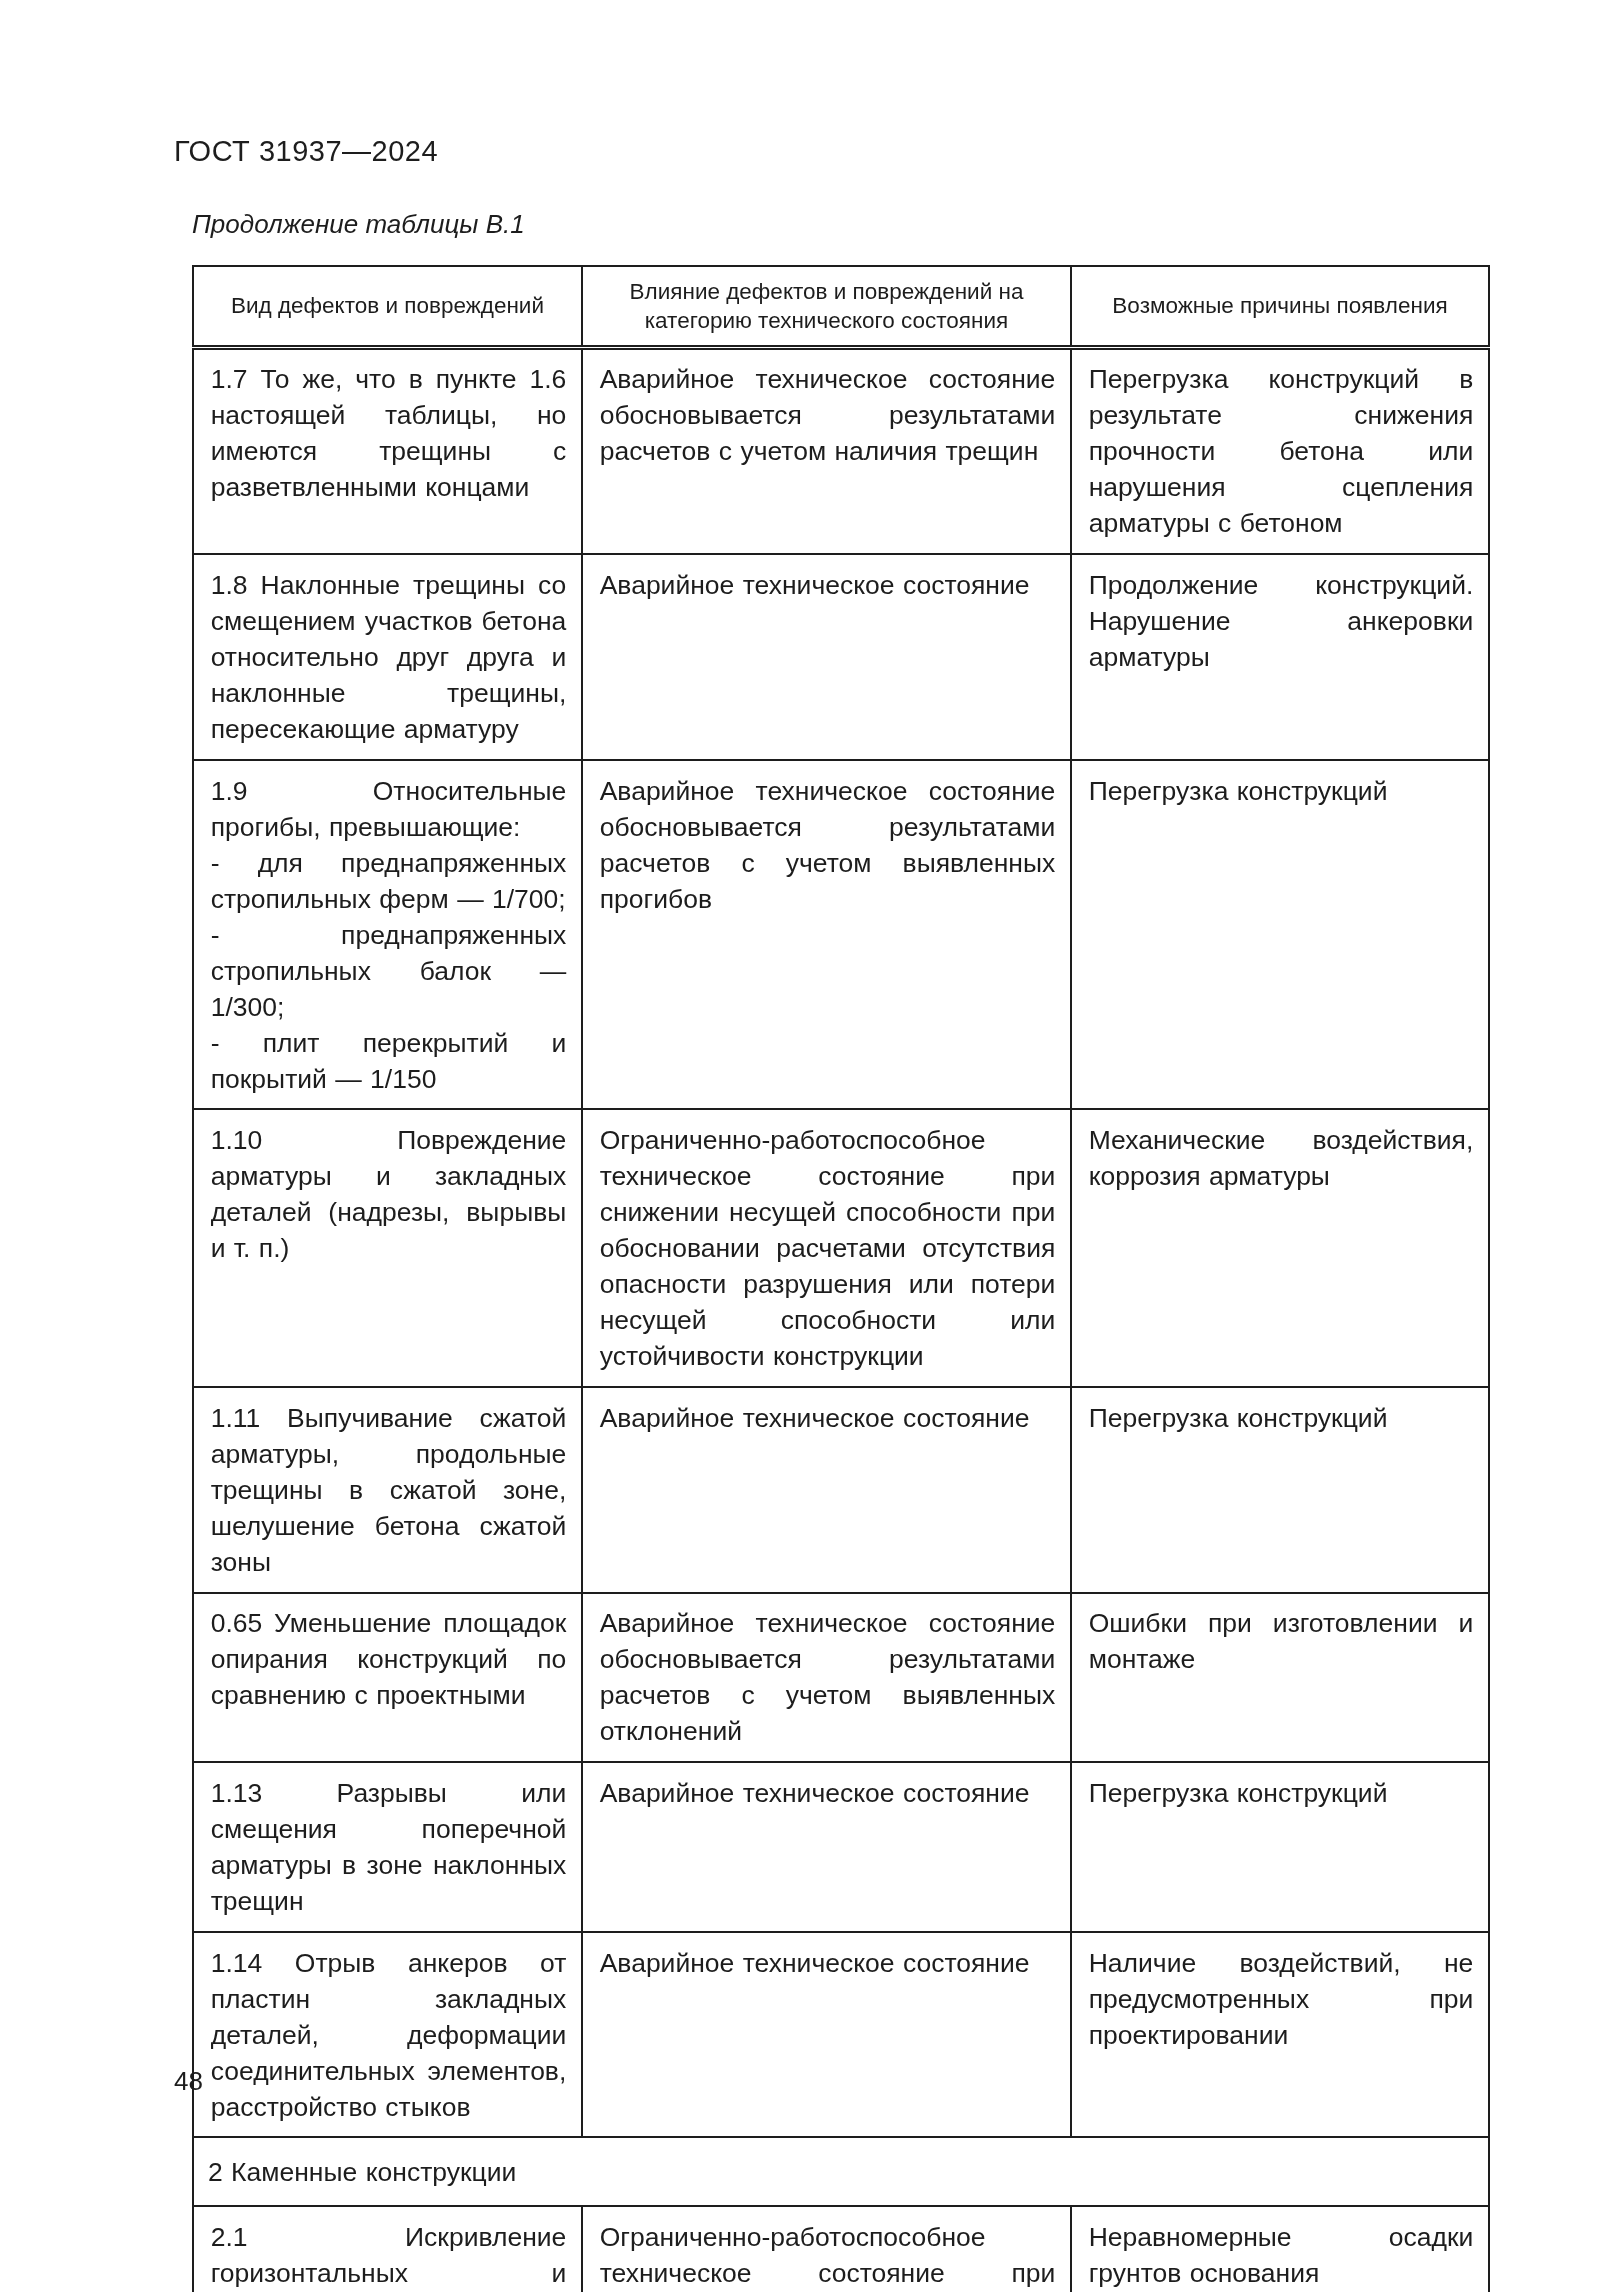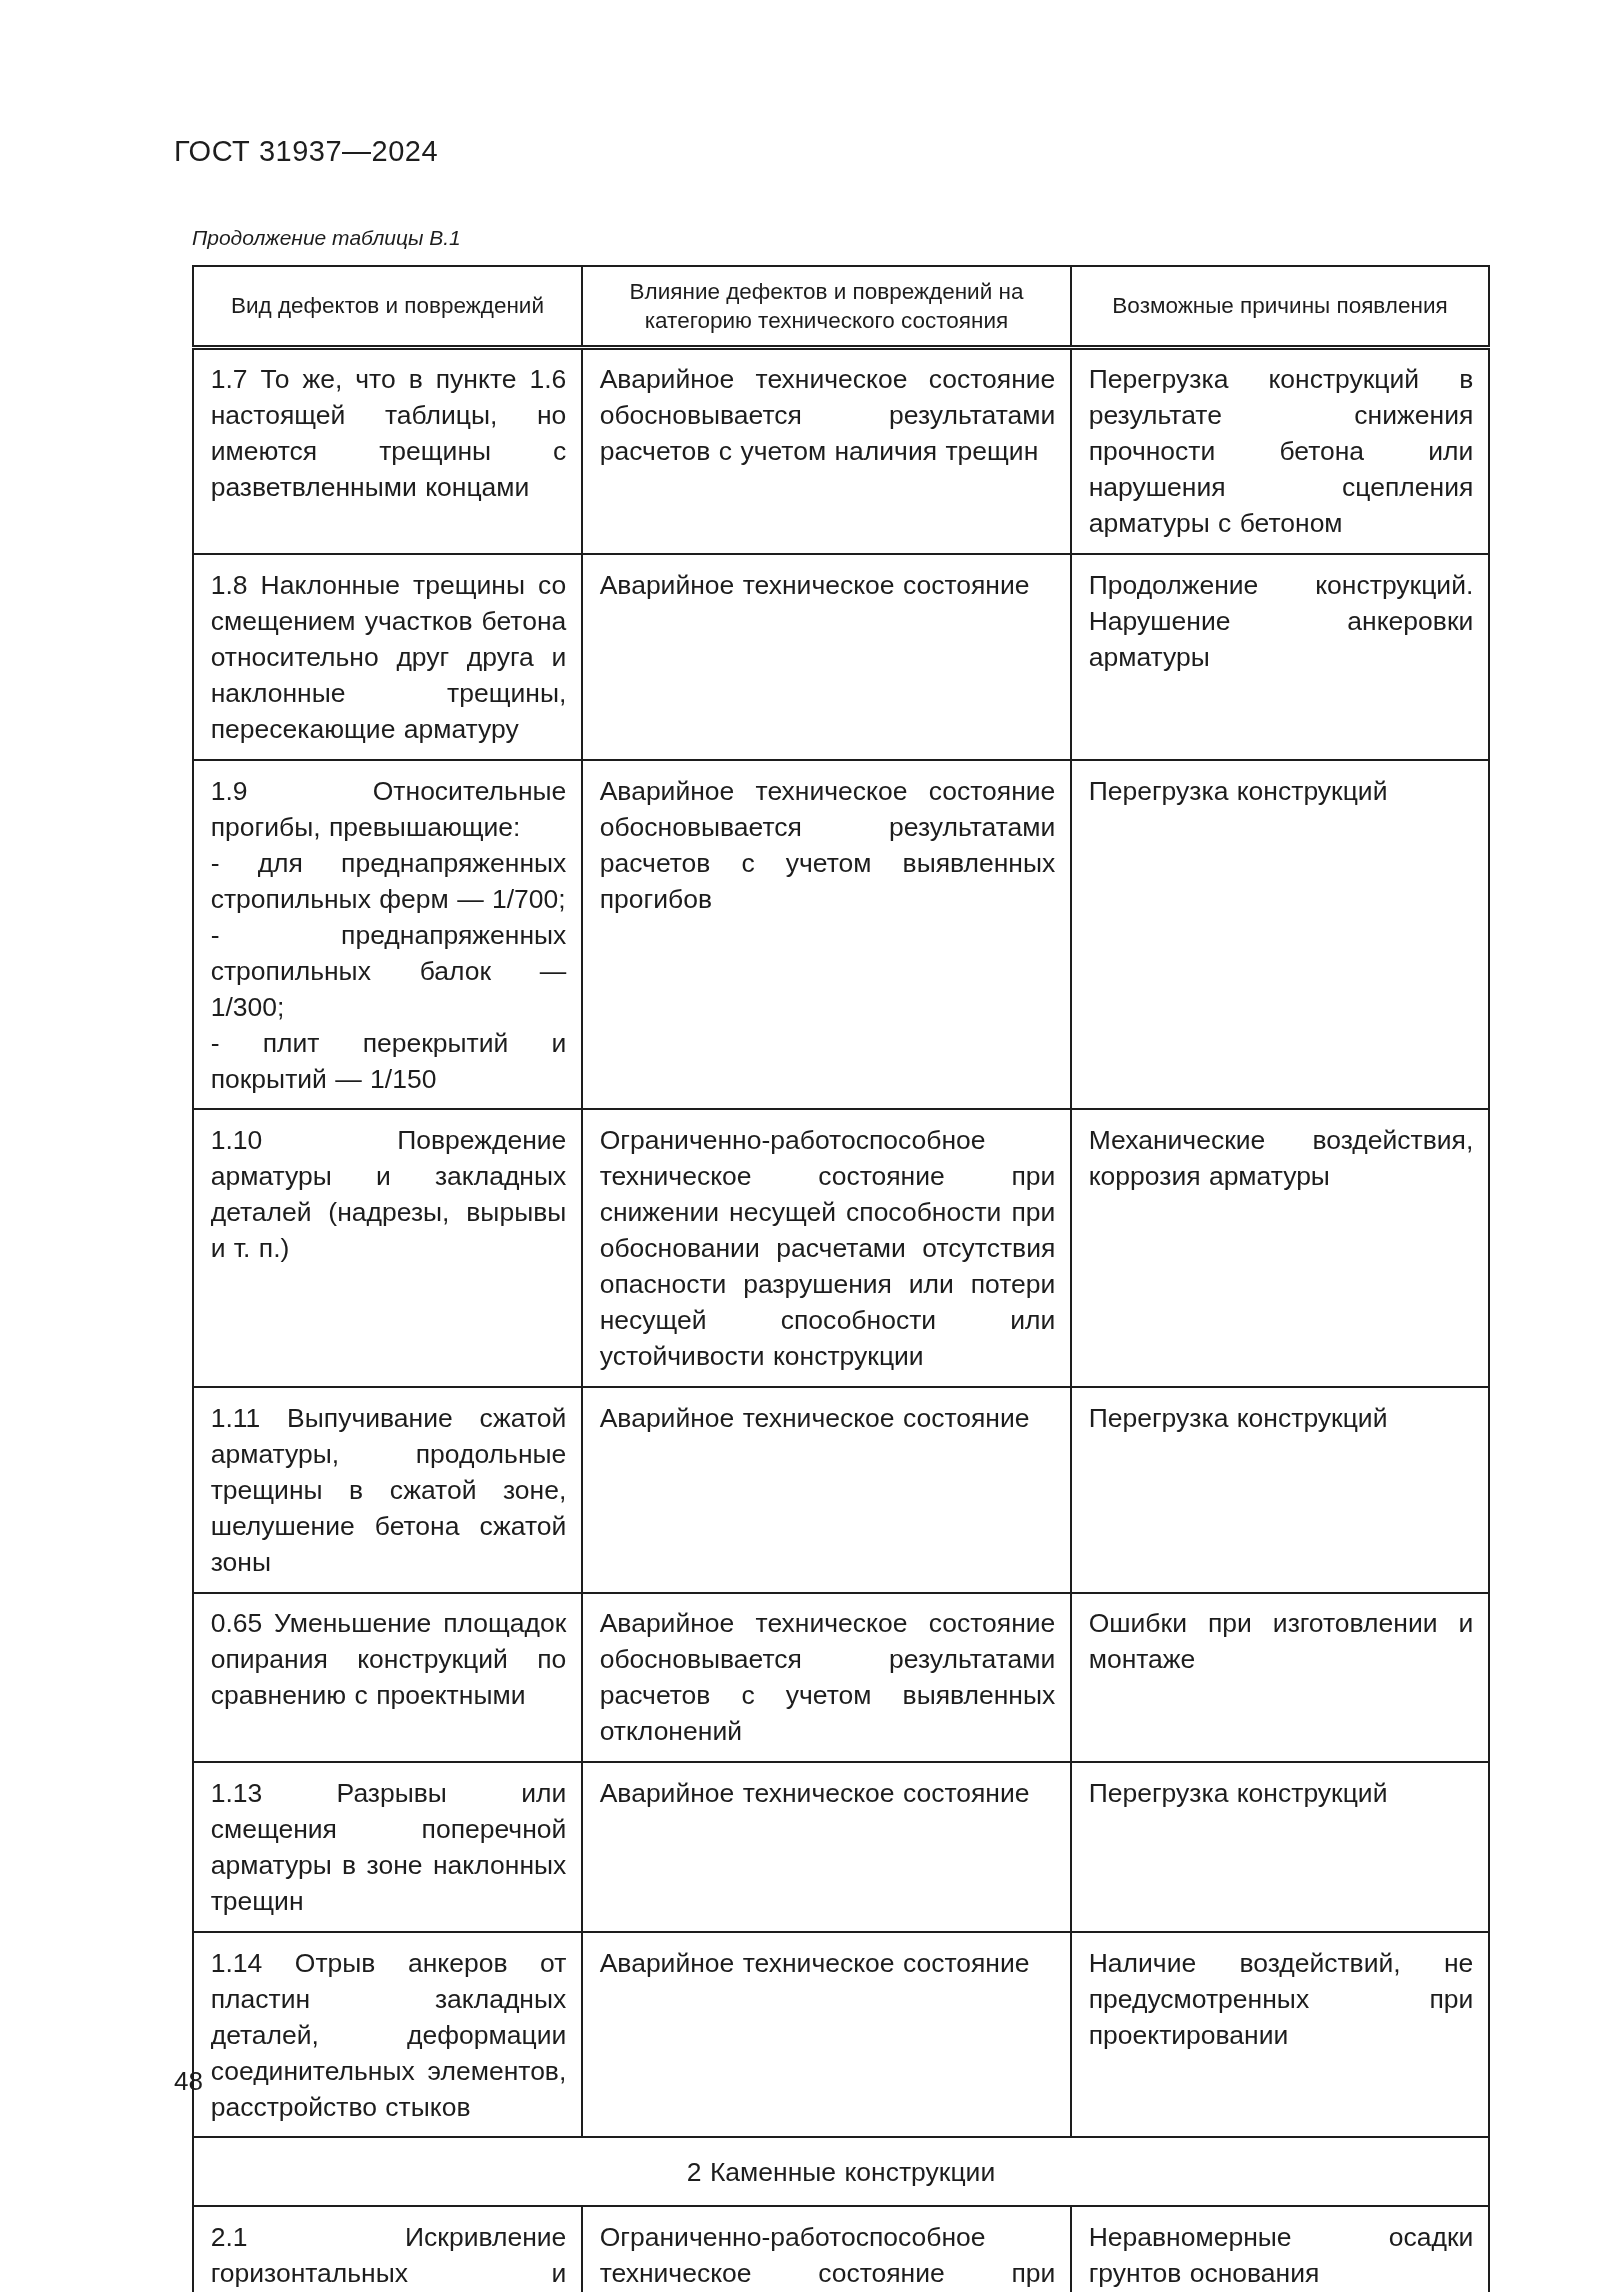--- a/index.html
+++ b/index.html
@@ -18,22 +18,22 @@
     position: absolute;
     left: 174px;
     top: 135px;
     font-size: 29px;
     font-weight: normal;
     letter-spacing: 0.5px;
   }
   .table-caption {
     position: absolute;
     left: 192px;
-    top: 226px;
-    font-size: 21px;
+    top: 209px;
+    font-size: 26px;
     font-style: italic;
   }
   table.defects {
     position: absolute;
     left: 192px;
     top: 265px;
     width: 1296px;
     border-collapse: collapse;
     border: 2.9px solid #1d1d1d;
     table-layout: fixed;
@@ -52,21 +52,21 @@
     border: 2px solid #1d1d1d;
     font-size: 26.5px;
     line-height: 36px;
     text-align: justify;
     vertical-align: top;
     padding: 11.8px 14.7px 11.8px 16.7px;
     white-space: pre-line;
     word-spacing: 1px;
   }
   table.defects td.section {
-    text-align: center;
+    text-align: left;
     vertical-align: middle;
     white-space: normal;
     padding: 14px;
   }
   .page-number {
     position: absolute;
     left: 174px;
     top: 2066px;
     font-size: 26px;
   }

